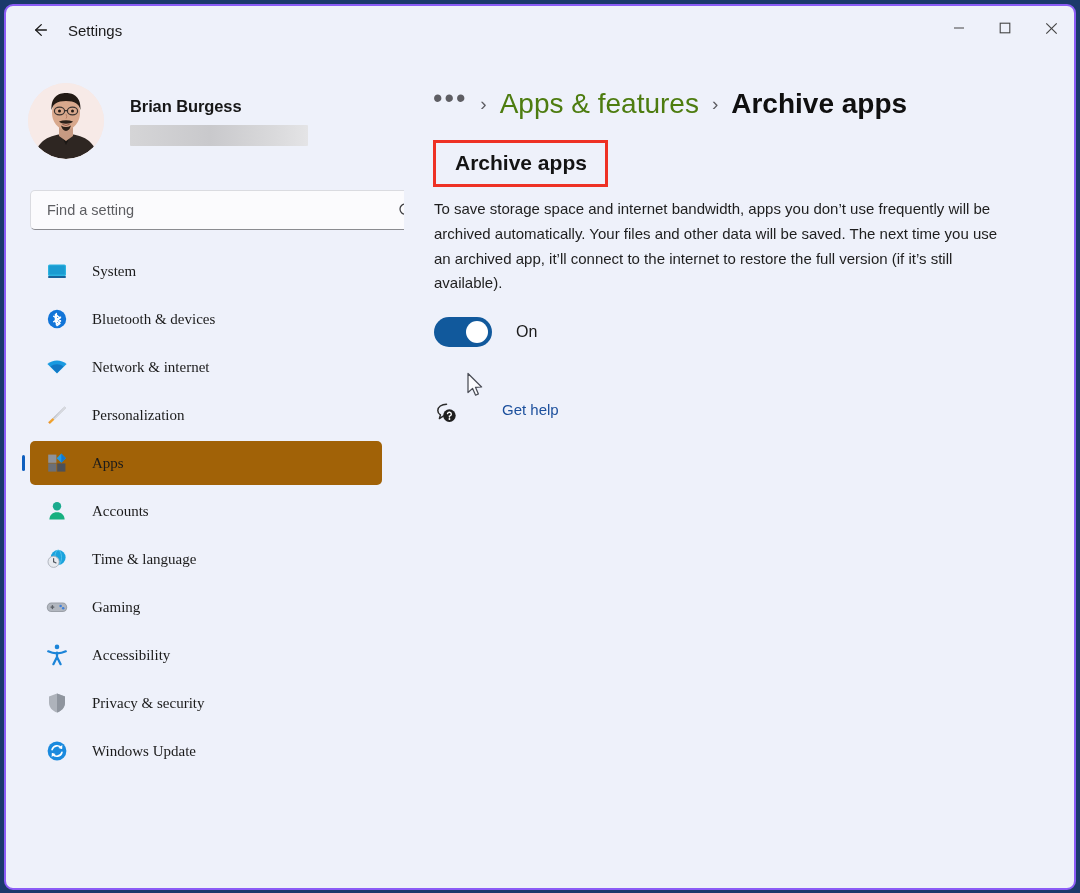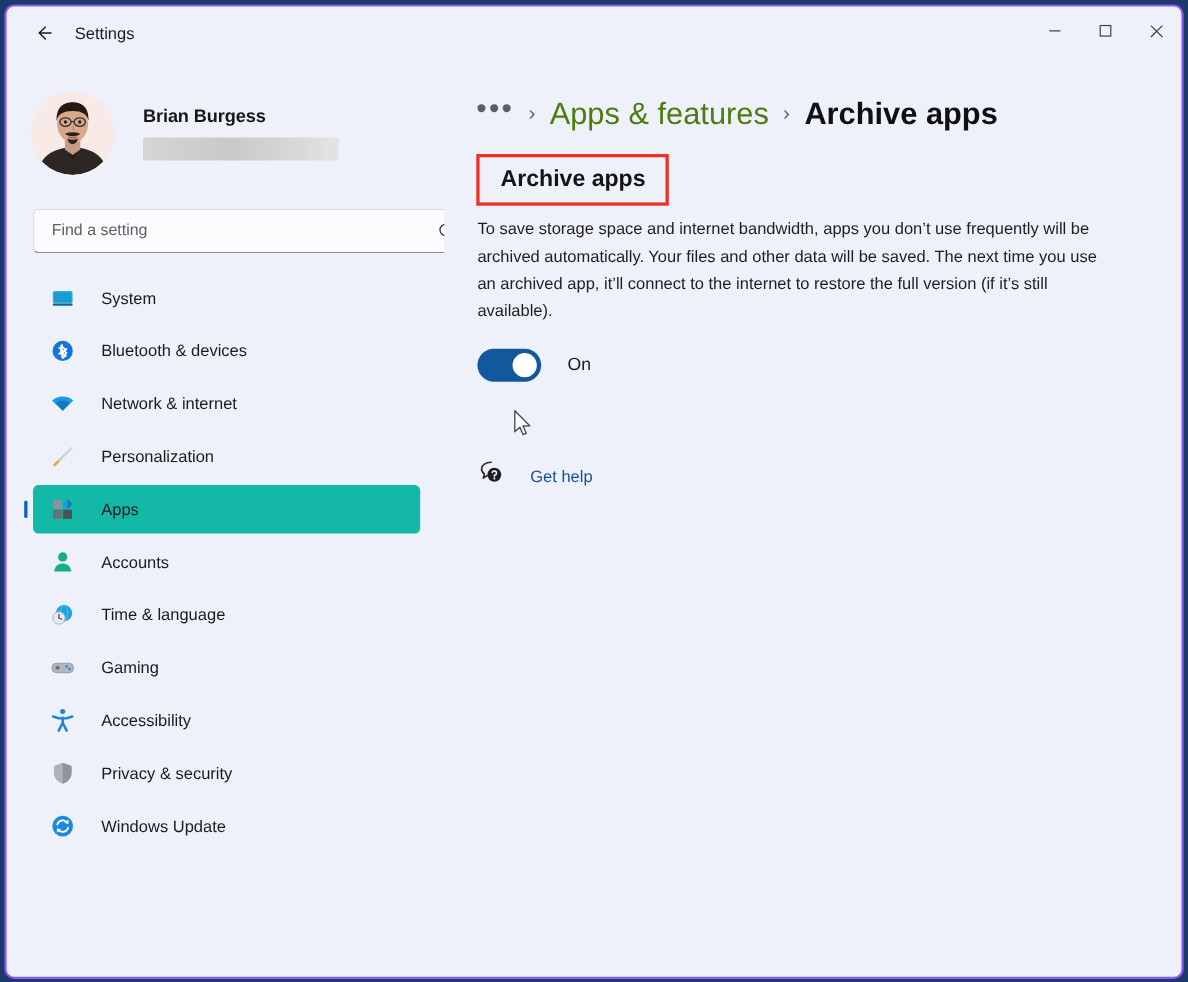--- a/index.html
+++ b/index.html
@@ -106,32 +106,32 @@
   }
   #search-input {
     flex: 1;
     border: none; outline: none; background: transparent;
     font-family: "Liberation Sans", sans-serif;
     font-size: 14.5px;
     color: #1b1b1b;
   }
   #search-input::placeholder { color: #5d5e62; }
 
-  #navlist { margin-top: 19px; }
+  #navlist { margin-top: 19px; font-family: Liberation Serif, serif; }
 
   .navitem {
     position: relative;
     height: 44px;
     margin: 4px 22px 4px 24px;
     border-radius: 5px;
     display: flex;
     align-items: center;
     cursor: pointer;
   }
-  .navitem.selected { background: #14b8a6; text-align: center; }
+  .navitem.selected { background: #a16207; text-align: center; }
   .navitem.selected::before {
     content: "";
     position: absolute;
     left: -8px; top: 50%;
     transform: translateY(-50%);
     width: 3px; height: 16px;
     background: #0f5fbe;
     border-radius: 2px;
   }
   .nav-ico {
@@ -239,24 +239,25 @@
   }
 
   #cursor {
     position: absolute;
     left: 62px; top: 318px;
     width: 20px; height: 28px;
   }
 
   #gethelp-row {
     display: flex;
-    align-items: flex-end;
-    margin: 70px 0 0 30px;
+    align-items: flex-start;
+    margin: 54px 0 0 30px;
     width: max-content;
     cursor: pointer;
+    gap: 20px;
   }
   #gethelp-label {
     margin-left: 23px;
     font-size: 15px;
     color: #1b4f9c;
   }
 </style>
 </head>
 <body>
 

